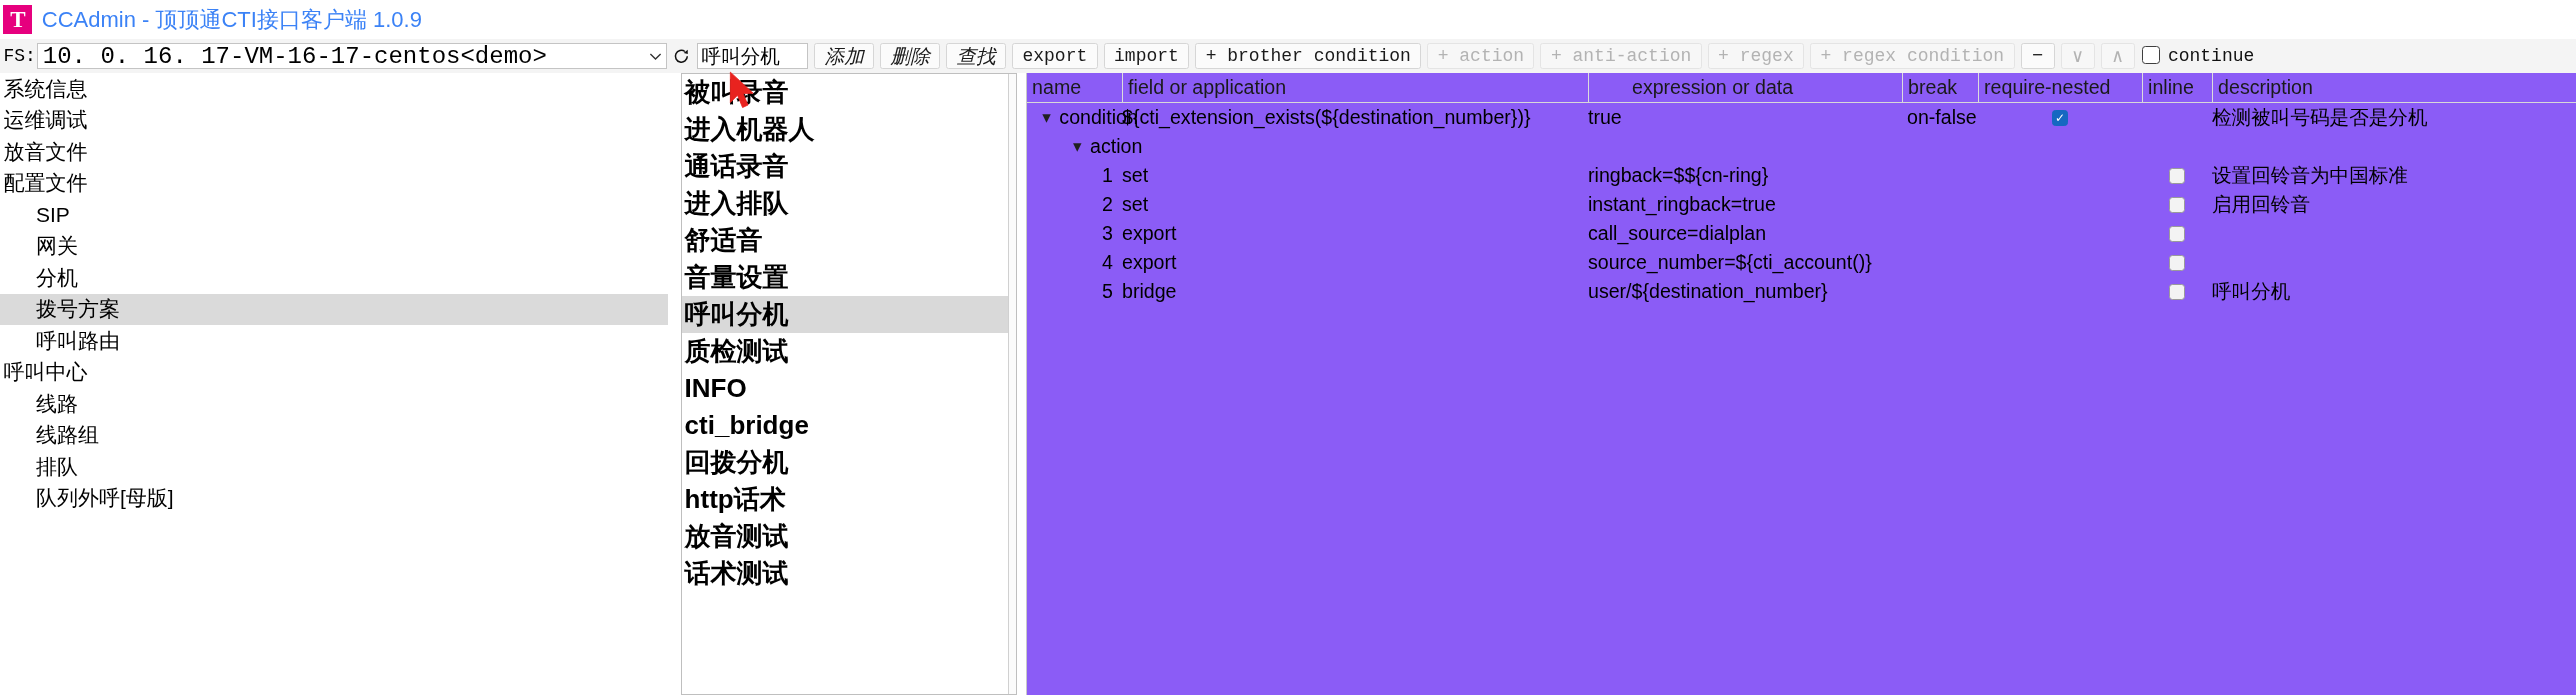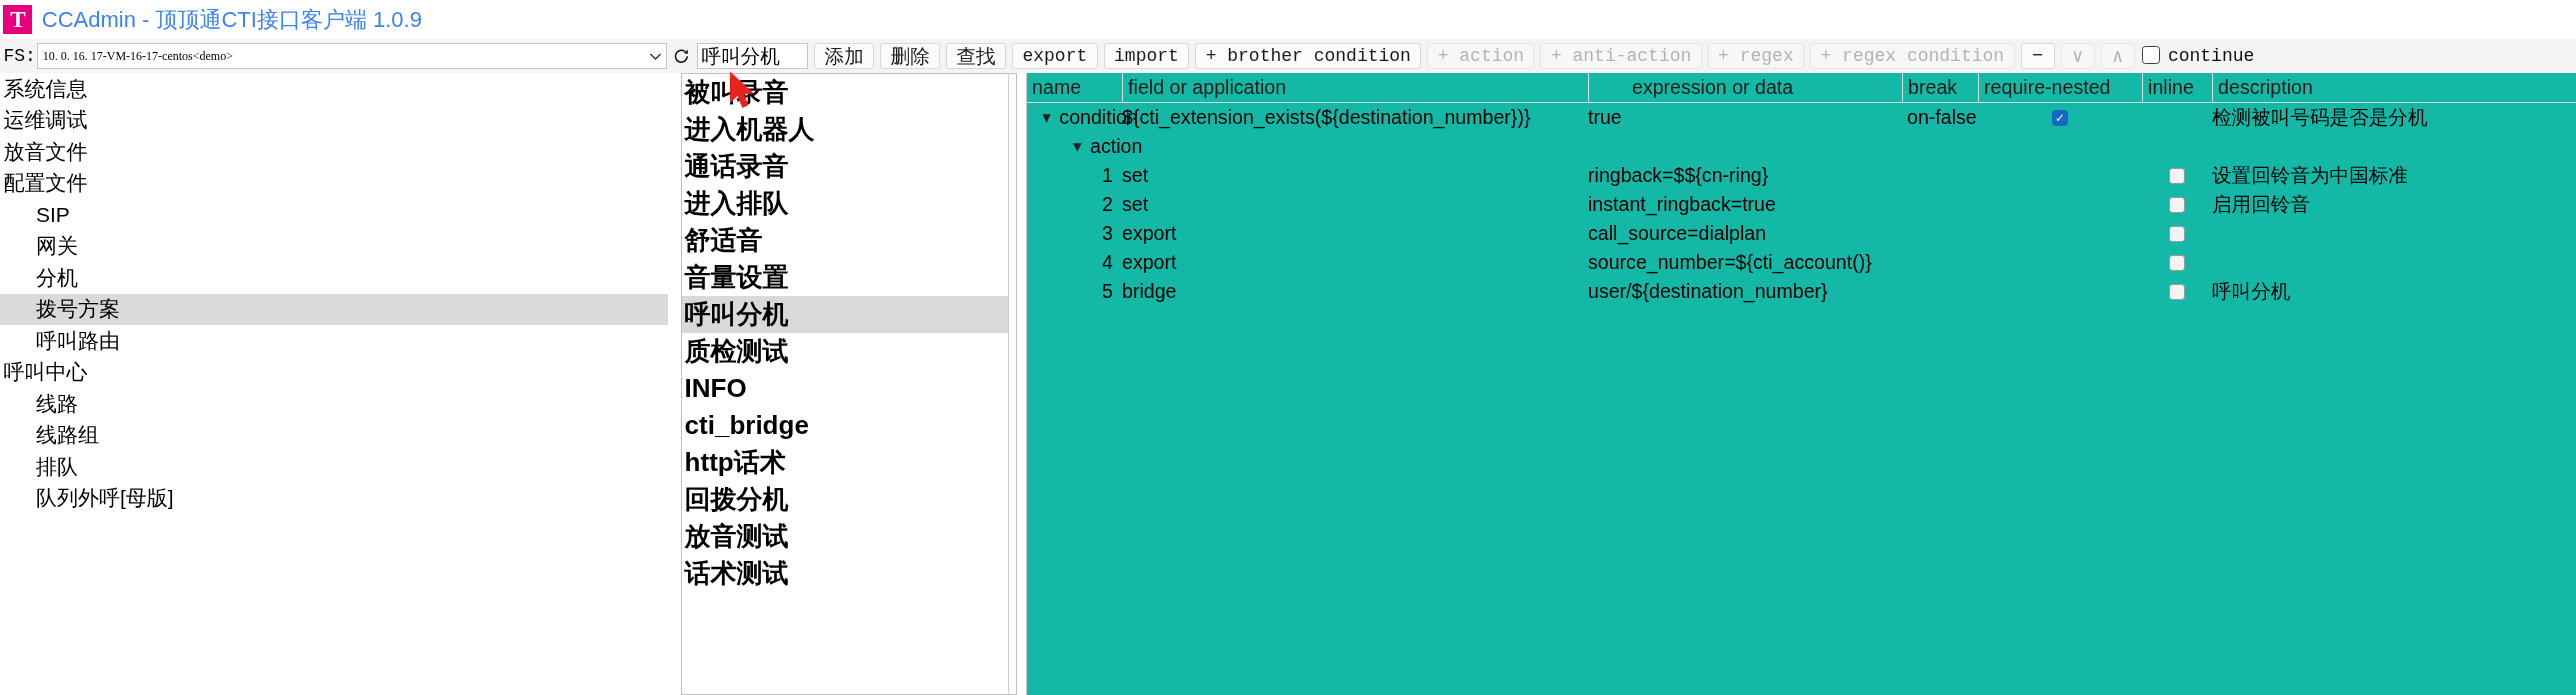--- a/index.html
+++ b/index.html
@@ -66,22 +66,22 @@
     margin-left: 1.7px;
     width: 630px;
     height: 25.5px;
     background: #ffffff;
     border: 0.9px solid #c4c4c4;
     display: flex;
     align-items: center;
     box-sizing: border-box;
   }
   .fs-combo .val {
-    font-family: Liberation Serif, serif;
-    font-size: 12px;
+    font-family: Liberation Mono, monospace;
+    font-size: 24px;
     color: #000;
     padding-left: 4.3px;
     white-space: nowrap;
     flex: 1;
     overflow: hidden;
   }
   .chev {
     width: 22px;
     display: flex;
     align-items: center;
@@ -116,21 +116,21 @@
     background: #fbfbfb;
     border: 0.9px solid #d6d6d6;
     border-radius: 2.6px;
     box-sizing: border-box;
     display: flex;
     align-items: center;
     justify-content: center;
     white-space: nowrap;
     color: #1a1a1a;
   }
-  .tbtn.cjk { font-size: 19.6px; font-family: "Liberation Sans","DejaVu Sans",sans-serif; }
+  .tbtn.cjk { font-size: 19.6px; font-family: "Liberation Sans","DejaVu Sans",sans-serif; font-style: italic; }
   .tbtn.mono { font-size: 18px; font-family: "Liberation Mono","DejaVu Sans Mono",monospace; }
   .tbtn.disabled { color: #b3b3b3; background: #f7f7f7; border-color: #e4e4e4; }
   .tbtn.sym { font-size: 18.7px; min-width: 34px; font-family: "Liberation Mono","DejaVu Sans Mono",monospace; }
   .continue-wrap {
     display: flex;
     margin-left: 7.7px;
   }
   .cb-sq {
     width: 18px; height: 18px;
     border: 1.7px solid #3f3f3f;
@@ -197,21 +197,21 @@
     background: #fbfbfb;
     border-left: 0.9px solid #d0d0d0;
     box-sizing: border-box;
   }
 
   
   .rightpanel {
     position: absolute;
     left: 1026px; top: 73px;
     width: 1550px; height: 622px;
-    background: #14b8a6;
+    background: #8b5cf6;
     border-left: 0.9px solid #c9c9c9;
     box-sizing: border-box;
     overflow: hidden;
   }
   .rt-header {
     position: relative;
     height: 29px;
     border-bottom: 0.9px solid #d8d8d8;
   }
   .rt-hcell {
@@ -341,22 +341,22 @@
         <div class="mid-item">被叫录音</div>
         <div class="mid-item">进入机器人</div>
         <div class="mid-item">通话录音</div>
         <div class="mid-item">进入排队</div>
         <div class="mid-item">舒适音</div>
         <div class="mid-item">音量设置</div>
         <div class="mid-item selected">呼叫分机</div>
         <div class="mid-item">质检测试</div>
         <div class="mid-item">INFO</div>
         <div class="mid-item">cti_bridge</div>
+        <div class="mid-item">回拨分机</div>
         <div class="mid-item">http话术</div>
-        <div class="mid-item">回拨分机</div>
         <div class="mid-item">放音测试</div>
         <div class="mid-item">话术测试</div>
       </div>
     <div class="mid-scroll"></div>
   </div>
 
   <div class="rightpanel">
     <div class="rt-header" id="rt-header">
         <div class="rt-hcell first" style="left: 0px; width: 95px;">name</div>
         <div class="rt-hcell" style="left: 95px; width: 221px;">field or application</div>

